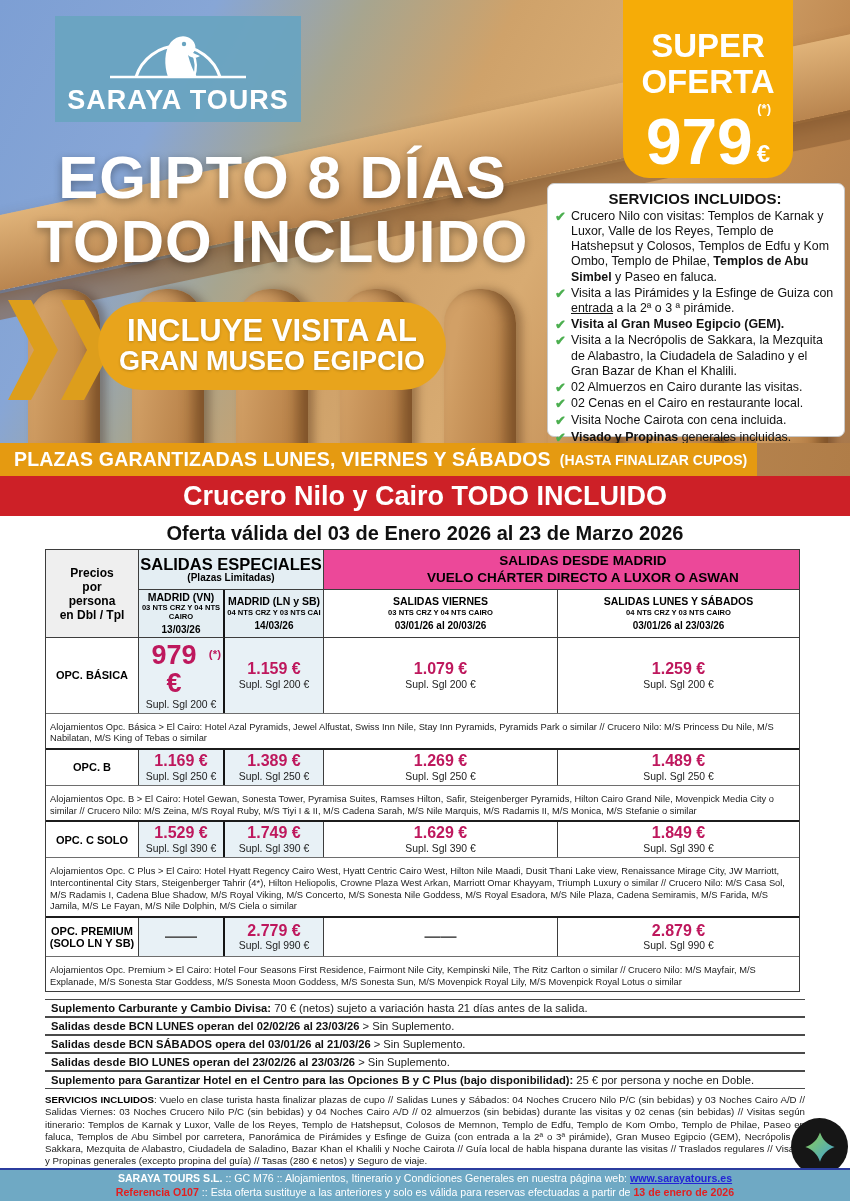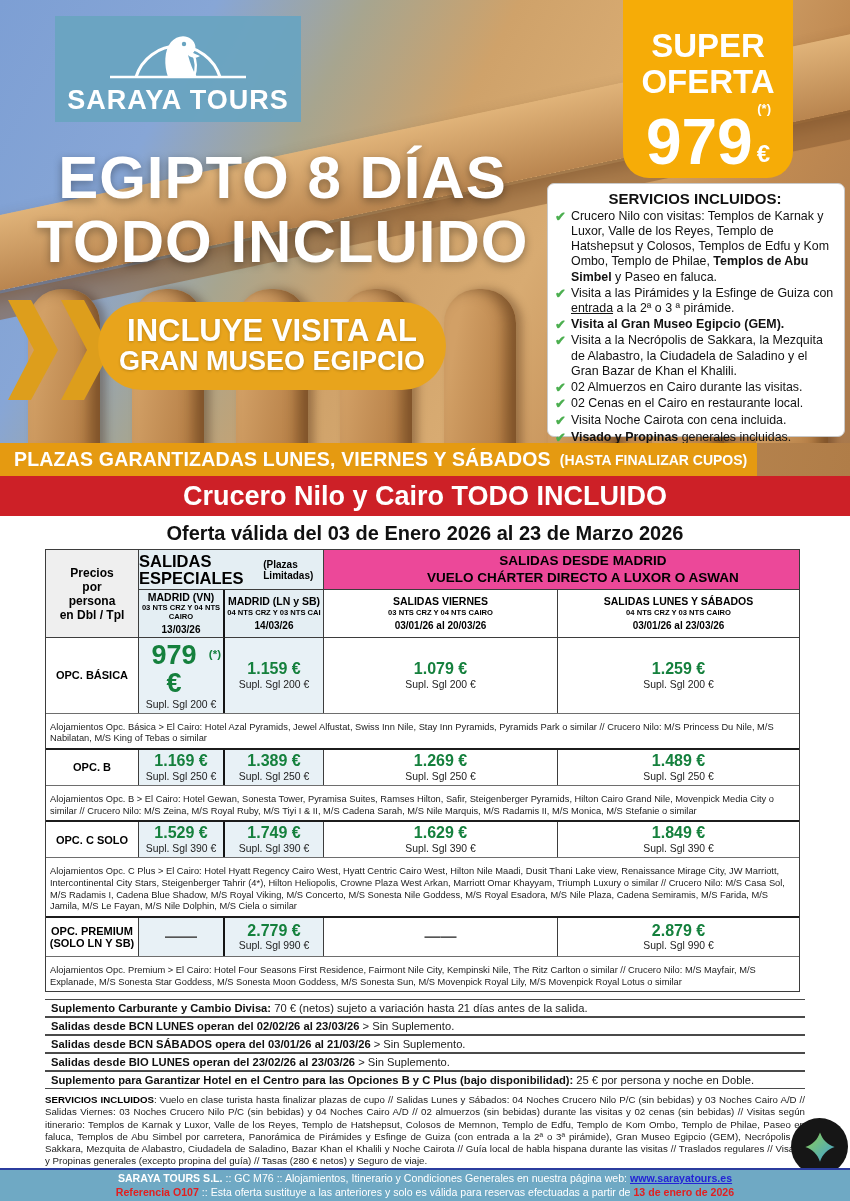--- a/index.html
+++ b/index.html
@@ -64,21 +64,21 @@
   .bp-small { font-weight:700; font-size:14px; margin-left:9px; }
   .band-red { height:40px; background:#cd2027; color:#fff; display:flex; align-items:center; justify-content:center;
     font-weight:800; font-size:27px; }
   .validity { text-align:center; font-weight:700; font-size:20px; color:#111; padding:6px 0 4px; }
 
   
   .ptable { --cols:93px 86px 99px 234px 241px; margin:0 45px; border:1.6px solid #3d3d3d; width:755px; }
   .thead { display:grid; grid-template-columns:var(--cols); grid-template-rows:40px 48px; }
   .th-col1 { grid-column:1; grid-row:1/3; background:#efefef; display:flex; align-items:center; justify-content:center;
     font-weight:700; font-size:12px; text-align:center; border-right:1.4px solid #3d3d3d; border-bottom:1.4px solid #3d3d3d; }
-  .th-g1 { grid-column:2/4; grid-row:1; background:#e4eef3; display:flex; flex-direction:row; align-items:center; justify-content:center;
+  .th-g1 { grid-column:2/4; grid-row:1; background:#e4eef3; display:flex; flex-direction:column; align-items:center; justify-content:center;
     border-right:1.4px solid #3d3d3d; border-bottom:1.2px solid #3d3d3d; }
   .th-g1-title { font-weight:700; font-size:16.5px; line-height:1; }
   .th-g1-sub { font-weight:700; font-size:10px; }
   .th-g2 { grid-column:4/6; grid-row:1; background:#ec4899; display:flex; align-items:center; justify-content:center; text-align:center;
     font-weight:700; font-size:13.5px; line-height:1.2; border-bottom:1.2px solid #3d3d3d;padding-left:43px; }
   .th-sub { grid-row:2; display:flex; flex-direction:column; align-items:center; justify-content:center; text-align:center;
     border-bottom:1.4px solid #3d3d3d; padding:2px; }
   .ts-title { font-weight:700; font-size:10.5px; line-height:1.1; }
   .ts-nts { font-weight:700; font-size:7.6px; line-height:1.2; }
   .ts-date { font-weight:700; font-size:10px; margin-top:3px; }
@@ -86,21 +86,21 @@
   .s2 { grid-column:3; background:#e4eef3; border-right:1.4px solid #3d3d3d; }
   .s3 { grid-column:4; border-right:1.4px solid #3d3d3d; }
   .s4 { grid-column:5; }
 
   .trow { display:grid; grid-template-columns:var(--cols); }
   .cell { display:flex; flex-direction:column; align-items:center; justify-content:center; text-align:center; padding:3px 2px; }
   .c1 { font-weight:700; font-size:11px; border-right:1.4px solid #3d3d3d; }
   .c2 { background:#e8f1f6; border-right:2px solid #141414; }
   .c3 { background:#e8f1f6; border-right:1.4px solid #3d3d3d; }
   .c4 { border-right:1.4px solid #3d3d3d; }
-  .pmain { font-weight:600; font-size:16px; color:#15803d; line-height:1.05; display:flex; align-items:baseline; }
+  .pmain { font-weight:600; font-size:16px; color:#be185d; line-height:1.05; display:flex; align-items:baseline; }
   .psupl { font-size:10.4px; color:#222; margin-top:1px; }
   .r-basic { min-height:50px; }
   .r-mid { min-height:34px; }
   .r-prem { min-height:38px; }
   .r-basic .c2 .pmain { font-size:27px; font-weight:800; }
   .pstar { font-size:11.5px; font-weight:700; margin-left:2px; position:relative; top:-6px; }
   .dash { color:#555; font-weight:700; }
   .note { font-size:9.3px; line-height:1.26; color:#1c1c1c; padding:8px 4px 3px; border-top:1px solid #6e6e6e; border-bottom:2.4px solid #1c1c1c; }
   .note.last { border-bottom:none; }
   .pre { white-space:pre-line; }

